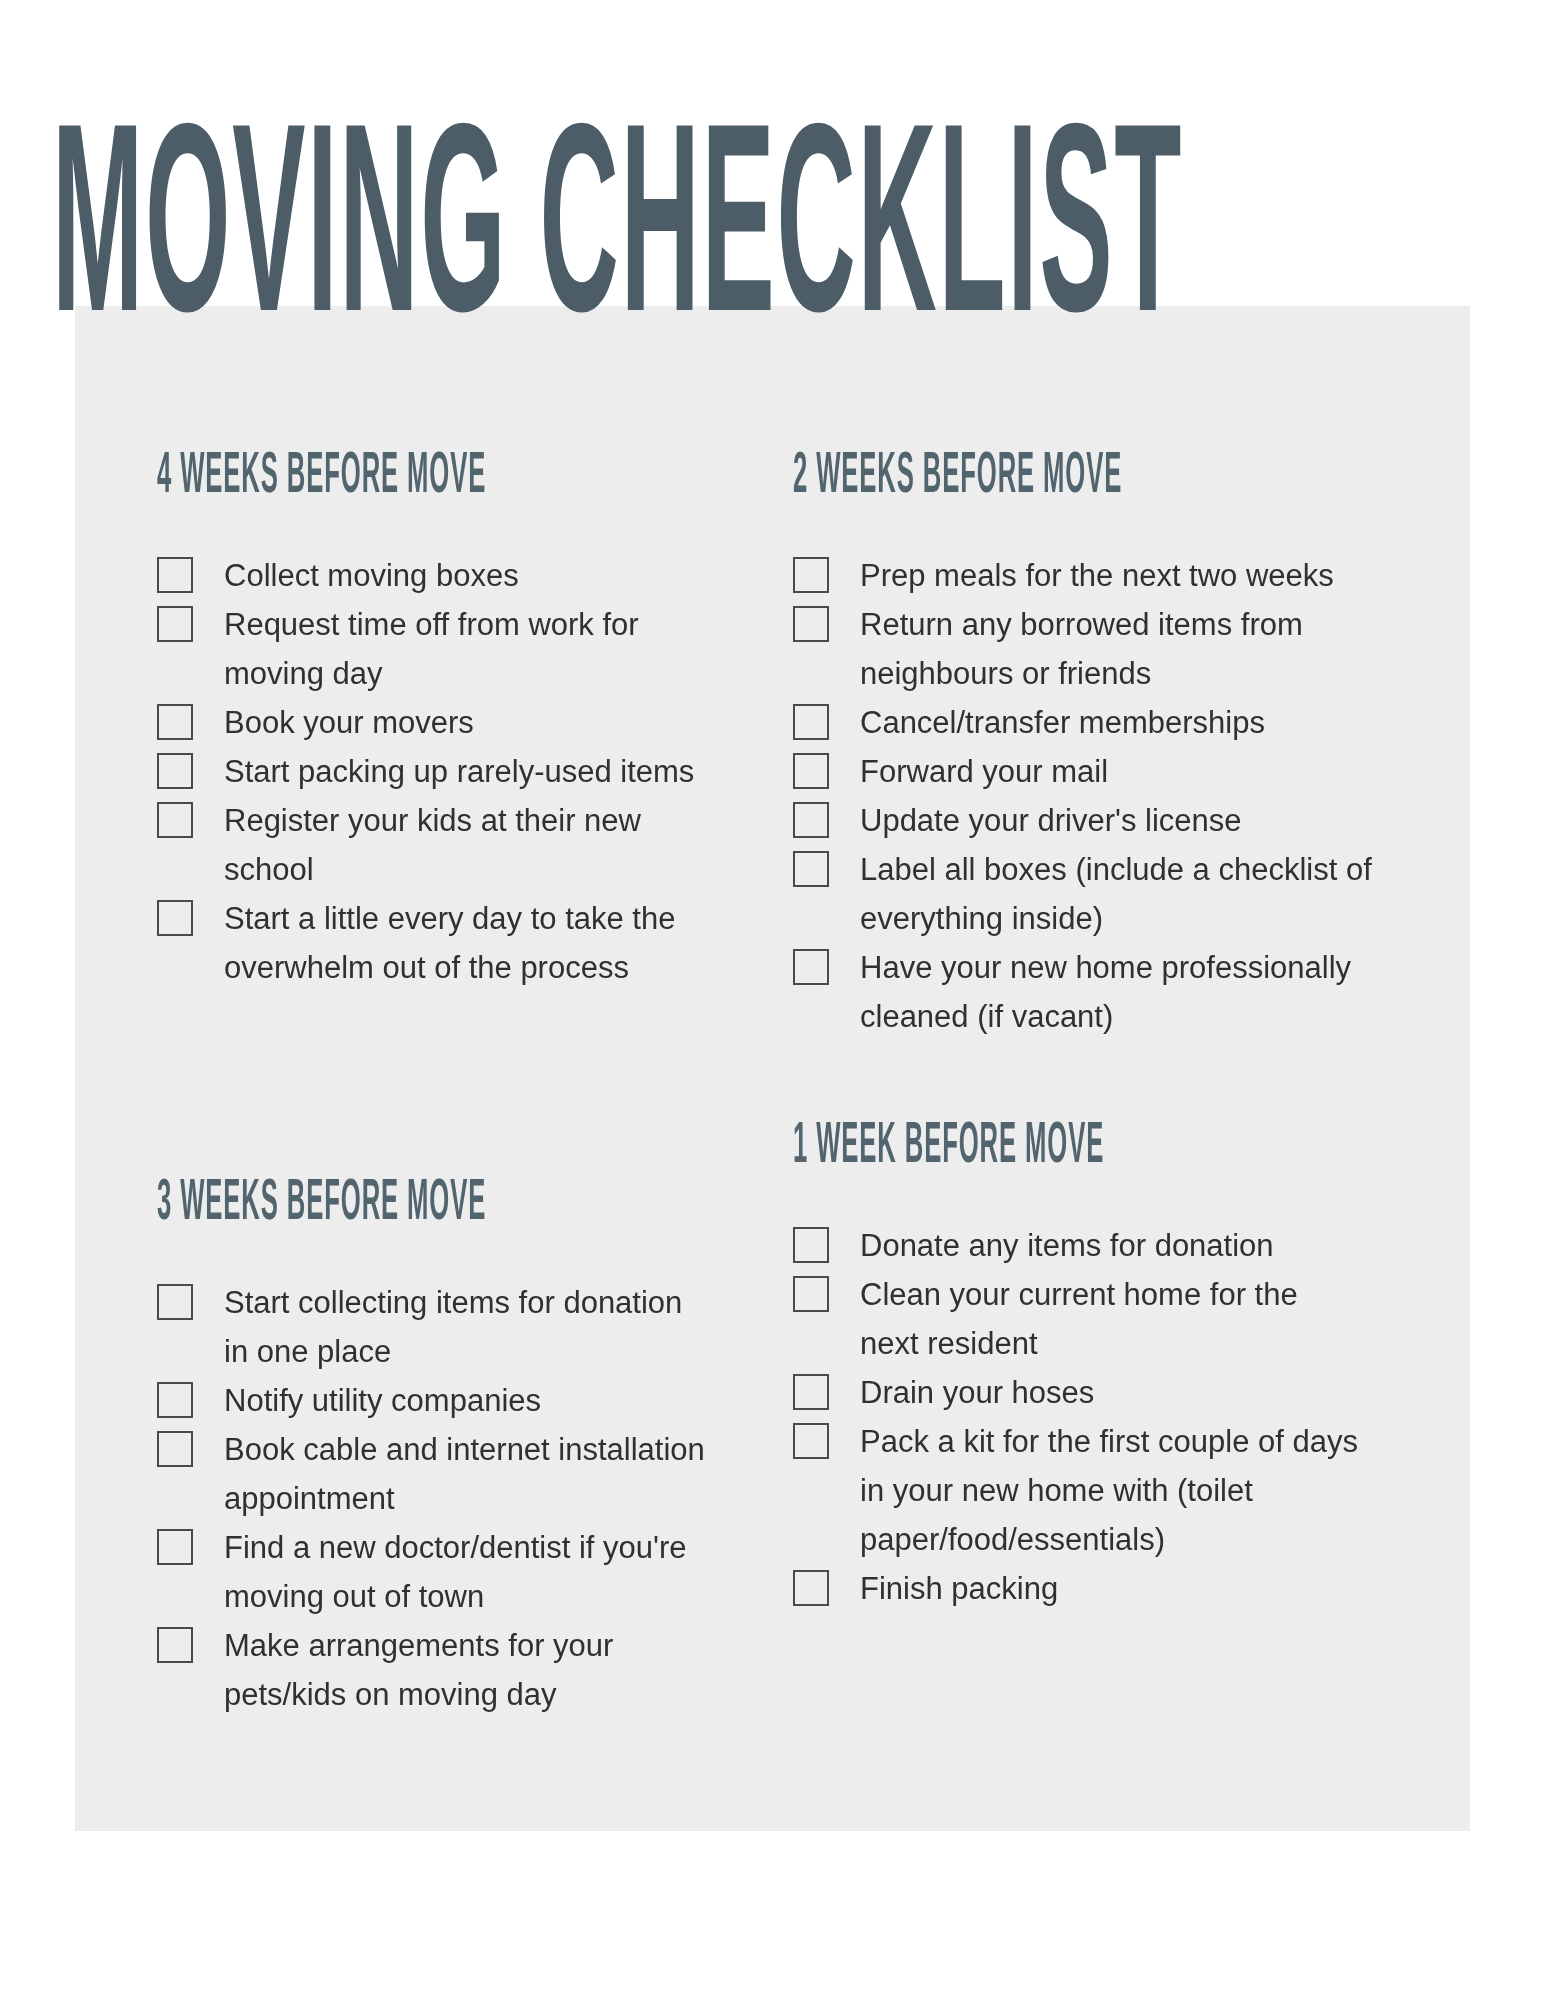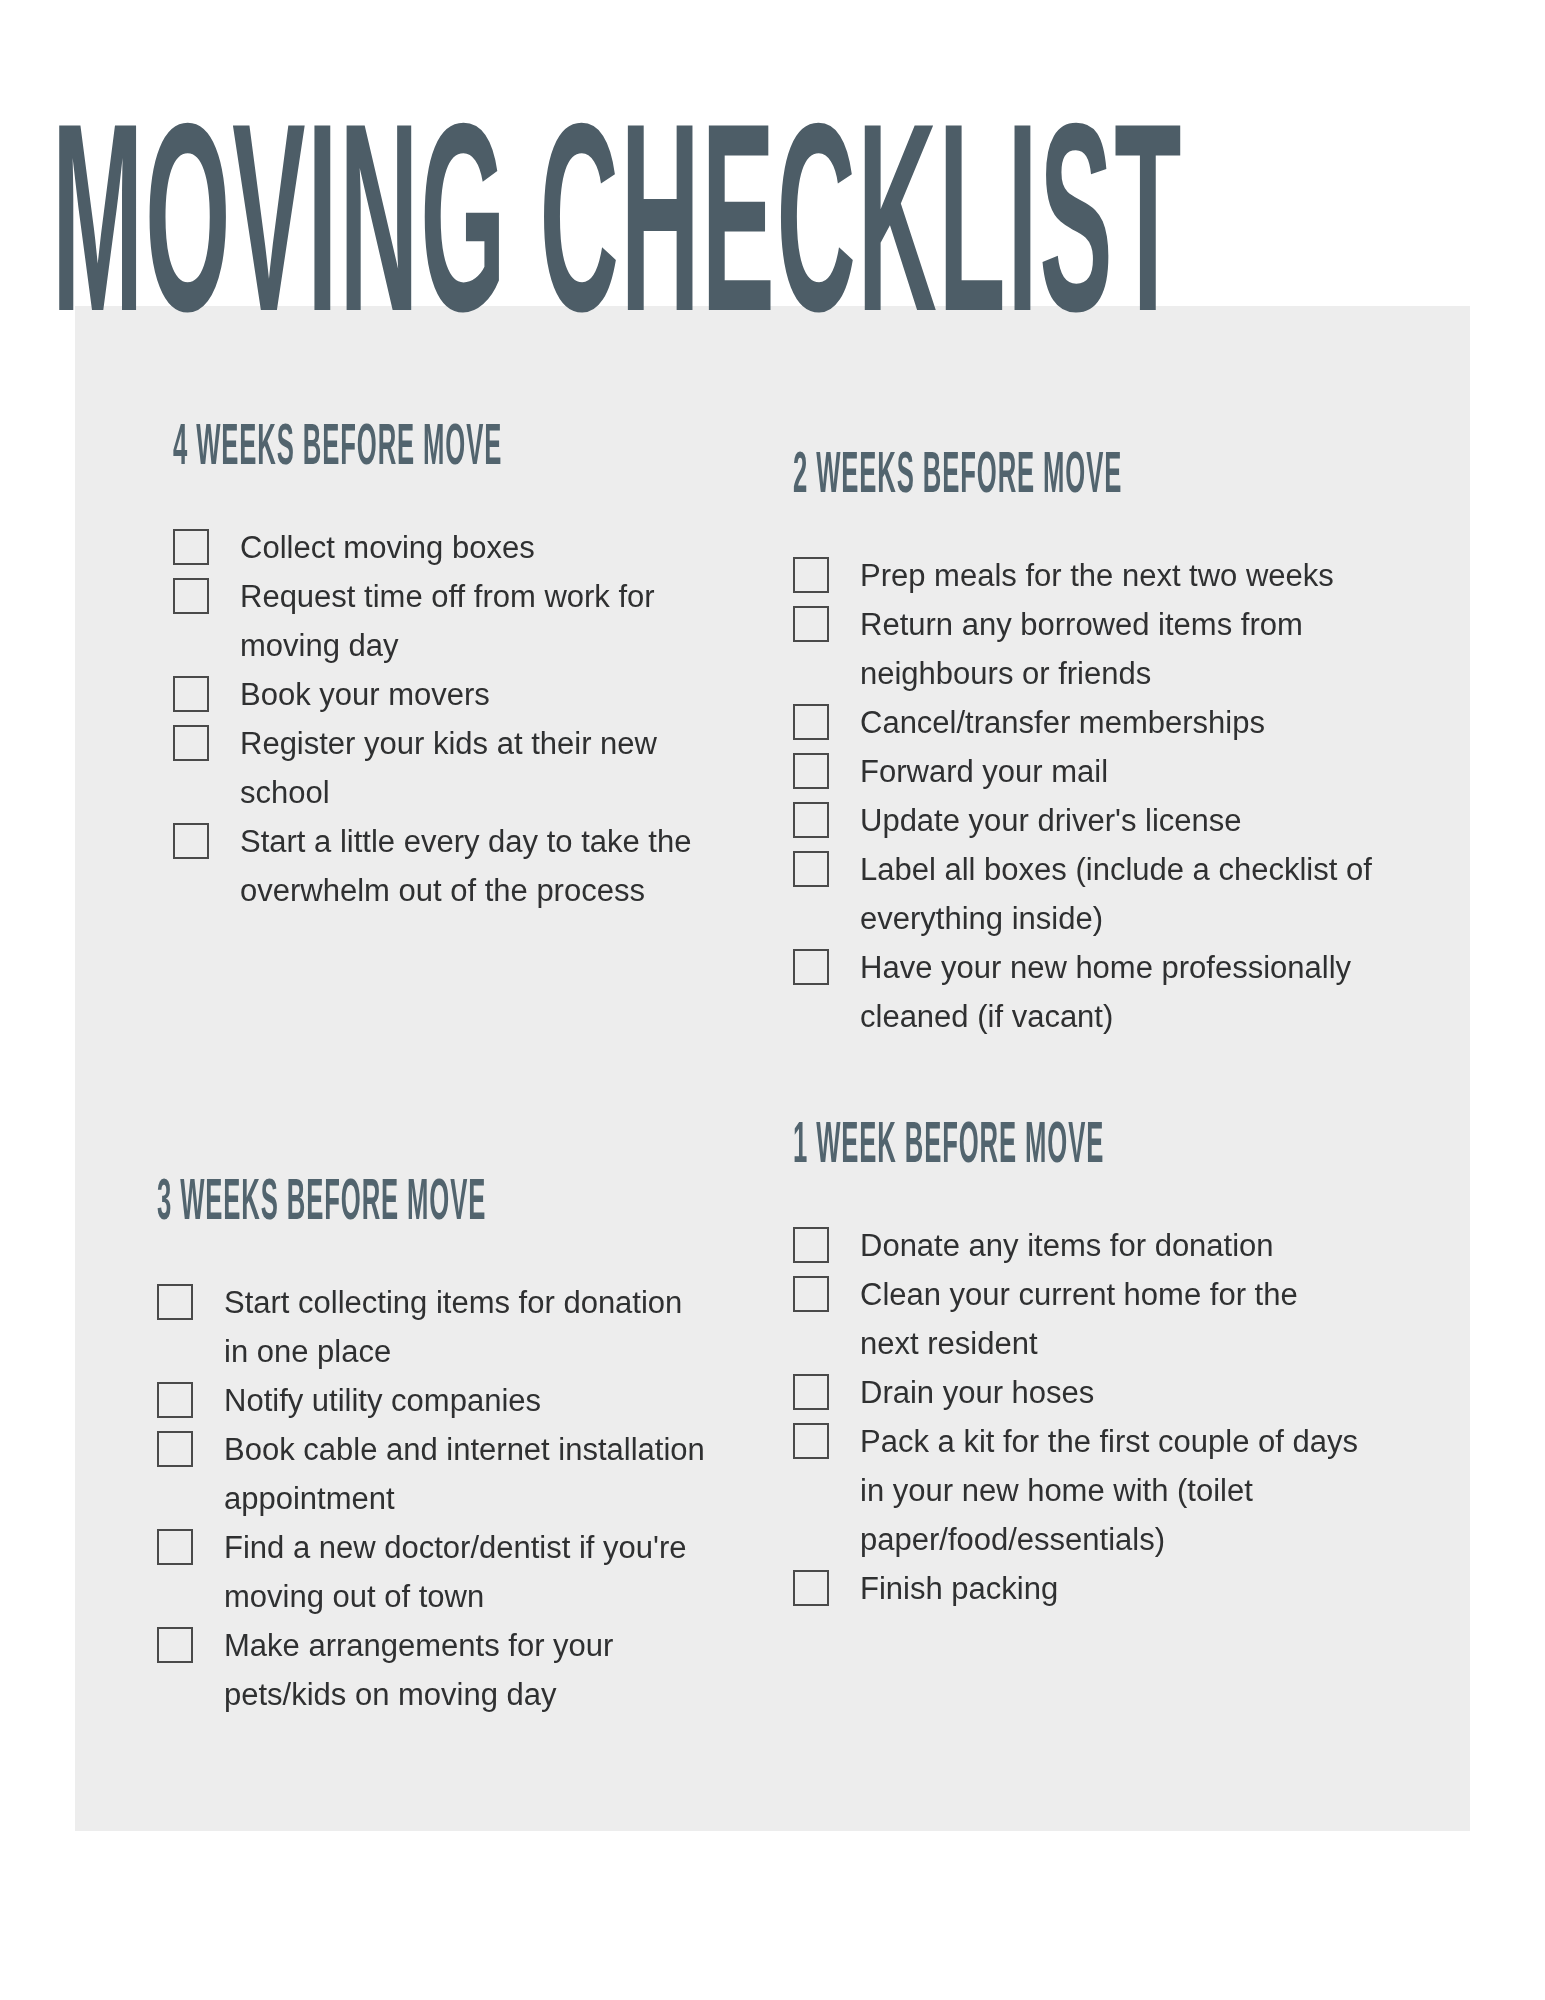--- a/index.html
+++ b/index.html
@@ -35,21 +35,21 @@
     font-size:268px;
     font-weight:700;
     line-height:1;
     letter-spacing:4px;
     color:var(--title);
     transform:scaleX(0.41);
     transform-origin:center top;
     white-space:nowrap;
   }
   .section{ position:absolute; width:640px; }
-  .sec-4weeks{ left:157px; top:416px;margin-left:16px; }
+  .sec-4weeks{ left:157px; top:444px; }
   .sec-2weeks{ left:793px; top:444px; }
   .sec-3weeks{ left:157px; top:1171px; }
   .sec-1week { left:793px; top:1114px; }
   .sec-title{
     display:inline-block;
     font-size:57px;
     font-weight:700;
     line-height:1;
     letter-spacing:2px;
     color:var(--heading);
@@ -98,20 +98,24 @@
         <div class="checkbox"></div>
         <div class="item-text">Request time off from work for
 moving day</div>
       </div>
       <div class="item">
         <div class="checkbox"></div>
         <div class="item-text">Book your movers</div>
       </div>
       <div class="item">
         <div class="checkbox"></div>
+        <div class="item-text">Start packing up rarely-used items</div>
+      </div>
+      <div class="item">
+        <div class="checkbox"></div>
         <div class="item-text">Register your kids at their new
 school</div>
       </div>
       <div class="item">
         <div class="checkbox"></div>
         <div class="item-text">Start a little every day to take the
 overwhelm out of the process</div>
       </div>
     </div>
 </div>

